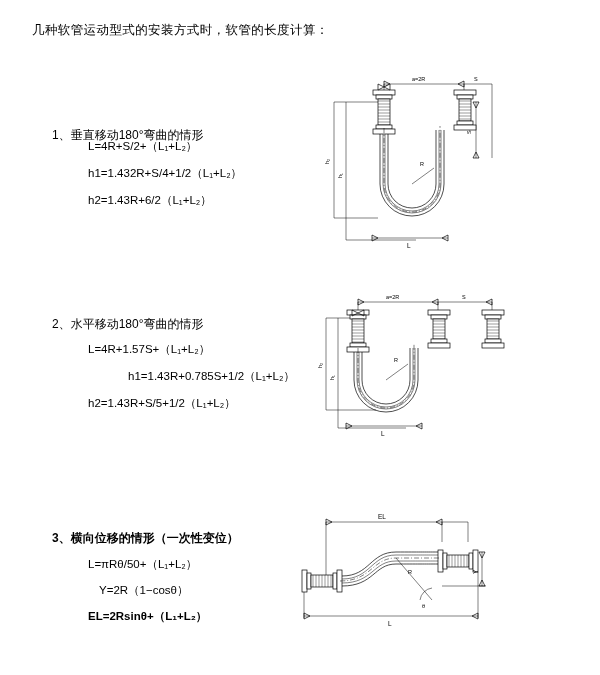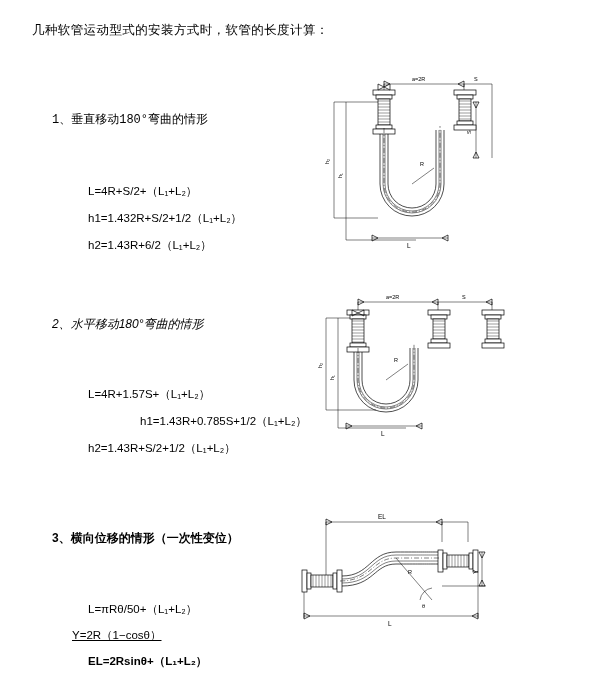--- a/index.html
+++ b/index.html
@@ -24,44 +24,43 @@
 
   .sec-head{
     position:absolute;
     font-size:12px;
     white-space:nowrap;
   }
   .formula{
     position:absolute;
     font-size:11.5px;
     white-space:nowrap;
-    margin-top:45px;
   }
 
   .fig{position:absolute;}
   svg{display:block;overflow:visible;}
   .ln{stroke:#000;stroke-width:0.7;fill:none;}
   .thin{stroke:#000;stroke-width:0.5;fill:none;}
   .dash{stroke:#000;stroke-width:0.5;fill:none;stroke-dasharray:5 2 1 2;}
   .hatch{stroke:#000;stroke-width:0.4;fill:none;}
   .wht{fill:#fff;stroke:#000;stroke-width:0.7;}
   .dimtxt{font-size:5.5px;font-family:"Liberation Sans",sans-serif;fill:#000;}
   .dimtxt2{font-size:6.5px;font-family:"Liberation Sans",sans-serif;fill:#000;}
 </style>
 </head>
 <body>
 
 <div class="page">
 
   <div class="doc-title">几种软管运动型式的安装方式时，软管的长度计算：</div>
 
   <div class="section">
-    <div class="sec-head" style="left:52px;top:111px;font-family:Liberation Mono, monospace;">1、垂直移动180°弯曲的情形</div>
+    <div class="sec-head" style="left:52px;top:127px;">1、垂直移动180°弯曲的情形</div>
     <div class="formula" style="left:88px;top:139px;">L=4R+S/2+（L₁+L₂）</div>
-    <div class="formula" style="left:88px;top:166px;">h1=1.432R+S/2+1/2（L₁+L₂）</div>
+    <div class="formula" style="left:88px;top:166px;">h1=1.432R+S/4+1/2（L₁+L₂）</div>
     <div class="formula" style="left:88px;top:193px;">h2=1.43R+6/2（L₁+L₂）</div>
 
     <div class="fig" style="left:316px;top:68px;">
       <svg width="190" height="195" viewBox="0 0 190 195">
 
         <line class="thin" x1="68" y1="16" x2="148" y2="16"></line>
         <path class="ln" d="M68 13 L74 16 L68 19 Z" fill="#000"></path>
         <path class="ln" d="M148 13 L142 16 L148 19 Z" fill="#000"></path>
         <text class="dimtxt" x="96" y="13">a=2R</text>
 
@@ -132,24 +131,24 @@
 
         <line class="thin" x1="56" y1="170" x2="132" y2="170"></line>
         <path class="ln" d="M56 167 L62 170 L56 173 Z" fill="#000"></path>
         <path class="ln" d="M132 167 L126 170 L132 173 Z" fill="#000"></path>
         <text class="dimtxt2" x="91" y="180">L</text>
       </svg>
     </div>
   </div>
 
   <div class="section">
-    <div class="sec-head" style="left:52px;top:316px;font-style:italic;">2、水平移动180°弯曲的情形</div>
+    <div class="sec-head" style="left:52px;top:316px;">2、水平移动180°弯曲的情形</div>
     <div class="formula" style="left:88px;top:342px;">L=4R+1.57S+（L₁+L₂）</div>
-    <div class="formula" style="left:100px;top:369px;padding-left:40px;">h1=1.43R+0.785S+1/2（L₁+L₂）</div>
-    <div class="formula" style="left:88px;top:396px;">h2=1.43R+S/2+1/2（L₁+L₂）</div>
+    <div class="formula" style="left:88px;top:369px;padding-left:40px;">h1=1.43R+0.785S+1/2（L₁+L₂）</div>
+    <div class="formula" style="left:88px;top:396px;">h2=1.43R+S/5+1/2（L₁+L₂）</div>
 
     <div class="fig" style="left:316px;top:288px;">
       <svg width="190" height="160" viewBox="0 0 190 160">
 
         <line class="thin" x1="42" y1="14" x2="122" y2="14"></line>
         <path class="ln" d="M42 11 L48 14 L42 17 Z" fill="#000"></path>
         <path class="ln" d="M122 11 L116 14 L122 17 Z" fill="#000"></path>
         <text class="dimtxt" x="70" y="11">a=2R</text>
         <line class="thin" x1="122" y1="14" x2="176" y2="14"></line>
         <path class="ln" d="M176 11 L170 14 L176 17 Z" fill="#000"></path>
@@ -225,21 +224,21 @@
         <path class="ln" d="M30 135 L36 138 L30 141 Z" fill="#000"></path>
         <path class="ln" d="M106 135 L100 138 L106 141 Z" fill="#000"></path>
         <text class="dimtxt2" x="65" y="148">L</text>
       </svg>
     </div>
   </div>
 
   <div class="section">
     <div class="sec-head" style="left:52px;top:530px;font-weight:bold;">3、横向位移的情形（一次性变位）</div>
     <div class="formula" style="left:88px;top:557px;">L=πRθ/50+（L₁+L₂）</div>
-    <div class="formula" style="left:72px;top:583px;text-decoration:underline;">Y=2R（1−cosθ）</div>
+    <div class="formula" style="left:99px;top:583px;">Y=2R（1−cosθ）</div>
     <div class="formula" style="left:88px;top:609px;font-weight:bold;">EL=2Rsinθ+（L₁+L₂）</div>
 
     <div class="fig" style="left:292px;top:508px;">
       <svg width="200" height="125" viewBox="0 0 200 125">
 
         <line class="thin" x1="34" y1="14" x2="150" y2="14"></line>
         <path class="ln" d="M34 11 L40 14 L34 17 Z" fill="#000"></path>
         <path class="ln" d="M150 11 L144 14 L150 17 Z" fill="#000"></path>
         <text class="dimtxt2" x="86" y="11">EL</text>
         <line class="thin" x1="34" y1="14" x2="34" y2="70"></line>

